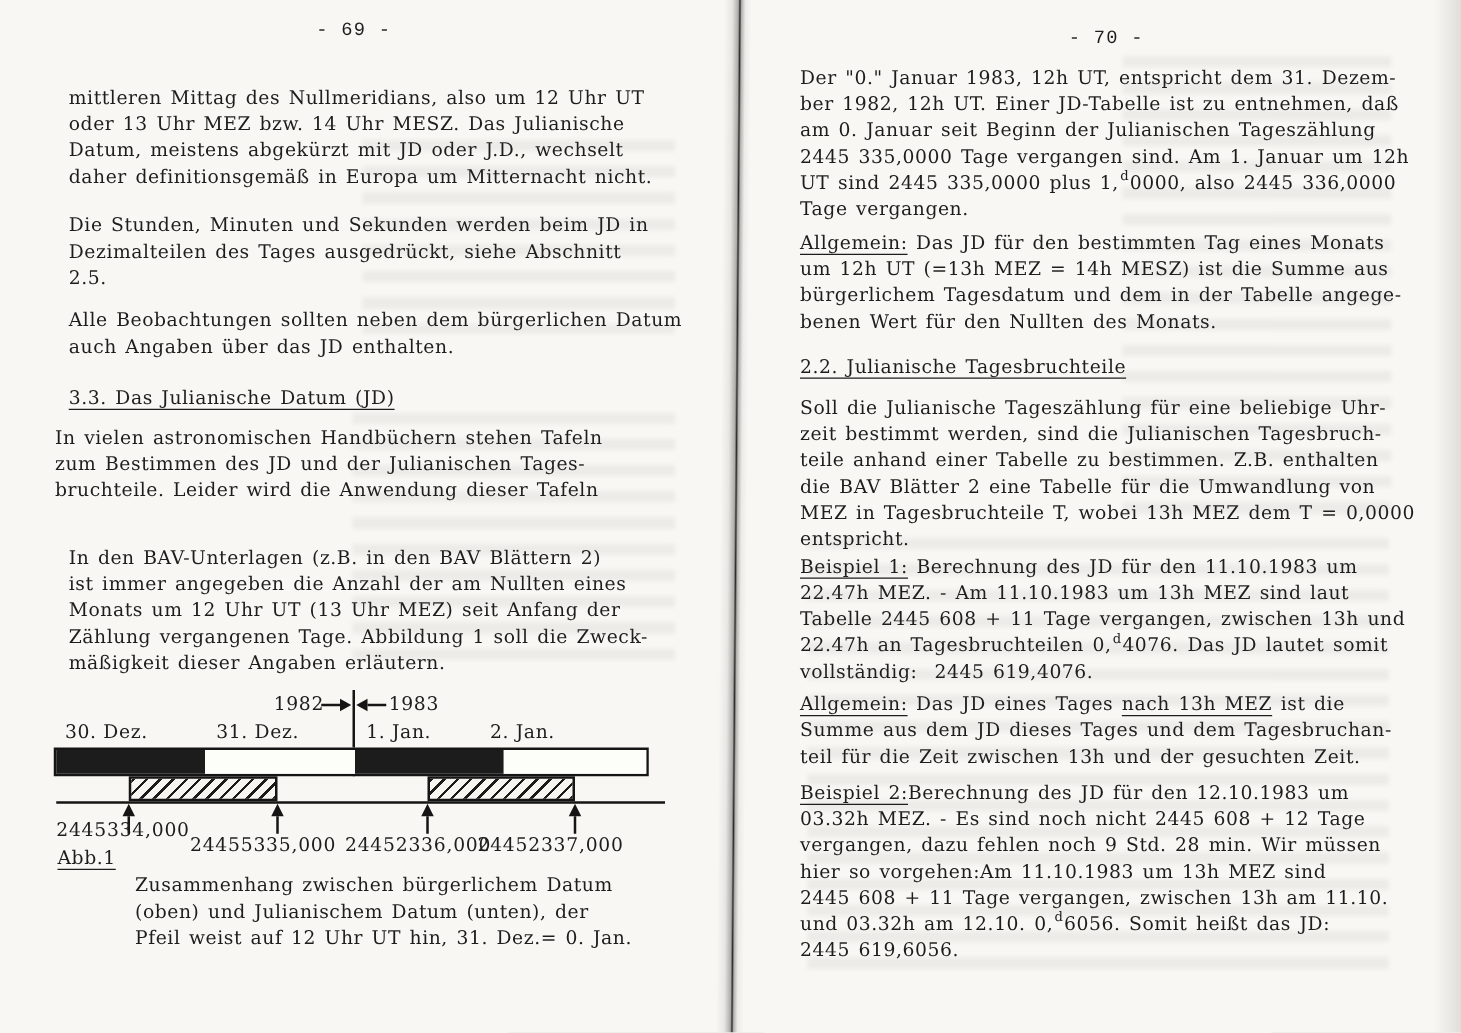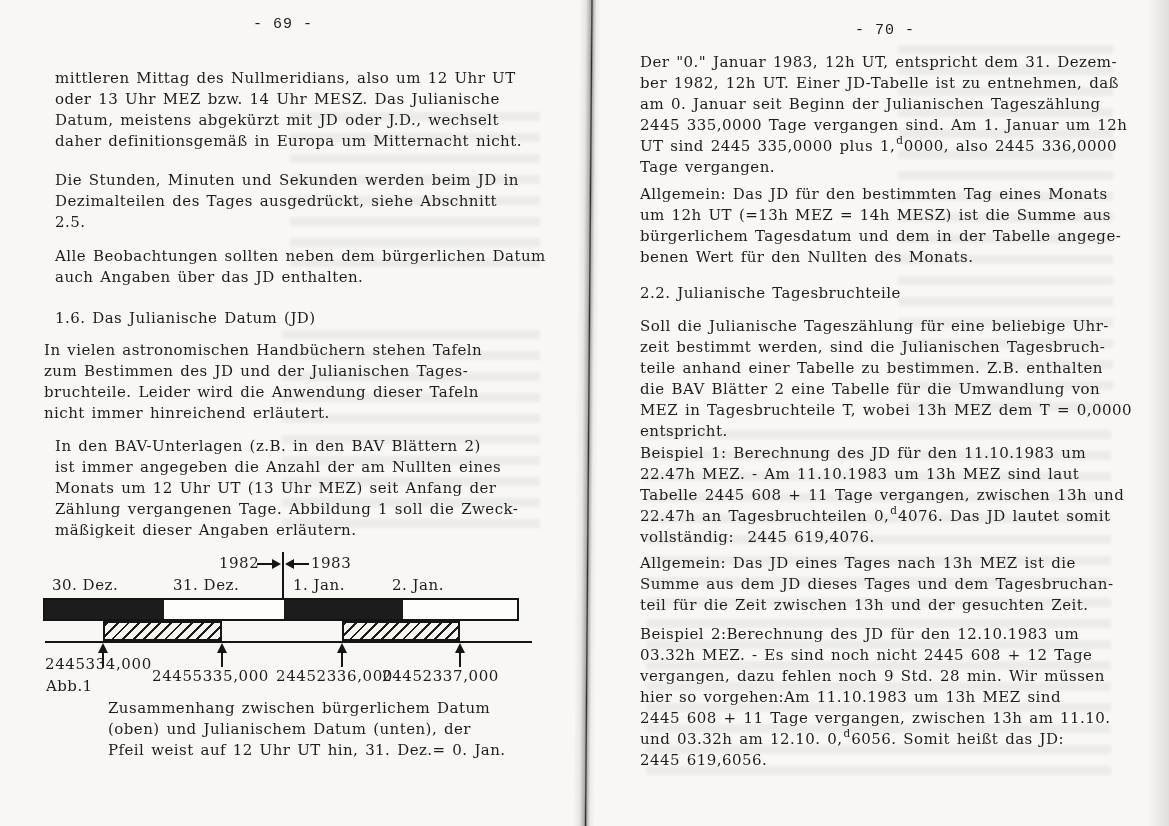--- a/index.html
+++ b/index.html
@@ -12,21 +12,21 @@
   }
   .page { position:absolute; top:0; height:826px; }
   #left-page  { left:0;   width:578px; }
   #right-page { left:598px; width:571px; }
 
   .tblock { position:absolute; }
   .tline  { white-space:pre; height:21px; line-height:21px;
             letter-spacing:0.45px; word-spacing:1.6px; }
   .pageno { position:absolute; letter-spacing:1px; line-height:18px;font-family:Liberation Mono, monospace; }
 
-  .u   { text-underline-offset:3.5px; text-decoration-thickness:1.4px; }
+  .u   { text-decoration:underline; text-underline-offset:3.5px; text-decoration-thickness:1.4px; }
   .sup { font-size:10.5px; position:relative; top:-7px; margin:0 1px; letter-spacing:0; }
 
   
   .figure { position:absolute; }
   .flabel { position:absolute; white-space:pre; letter-spacing:0.5px; line-height:18px; }
   .fnum   { position:absolute; white-space:pre; letter-spacing:0.6px; line-height:18px; }
   .vline  { position:absolute; width:2px; background:#151515; }
   .arr-r, .arr-l { position:absolute; height:2px; width:15px; background:#151515; }
   .arr-r::after {
     content:""; position:absolute; right:-9px; top:-4px; width:0; height:0;
@@ -90,27 +90,26 @@
     <div class="tblock" style="left:55px;top:170px">
         <div class="tline"><span>Die Stunden, Minuten und Sekunden werden beim JD in</span></div>
         <div class="tline"><span>Dezimalteilen des Tages ausgedrückt, siehe Abschnitt</span></div>
         <div class="tline"><span>2.5.</span></div>
       </div>
     <div class="tblock" style="left:55px;top:246px">
         <div class="tline"><span>Alle Beobachtungen sollten neben dem bürgerlichen Datum</span></div>
         <div class="tline"><span>auch Angaben über das JD enthalten.</span></div>
       </div>
     <div class="tblock" style="left:55px;top:308px">
-        <div class="tline"><span class="u">1.6. Das Julianische Datum (JD)</span></div>
+        <div class="tline"><span class="u">3.3. Das Julianische Datum (JD)</span></div>
       </div>
     <div class="tblock" style="left:44px;top:340px">
         <div class="tline"><span>In vielen astronomischen Handbüchern stehen Tafeln</span></div>
         <div class="tline"><span>zum Bestimmen des JD und der Julianischen Tages-</span></div>
         <div class="tline"><span>bruchteile. Leider wird die Anwendung dieser Tafeln</span></div>
-        <div class="tline"><span>nicht immer hinreichend erläutert.</span></div>
       </div>
     <div class="tblock" style="left:55px;top:436px">
         <div class="tline"><span>In den BAV-Unterlagen (z.B. in den BAV Blättern 2)</span></div>
         <div class="tline"><span>ist immer angegeben die Anzahl der am Nullten eines</span></div>
         <div class="tline"><span>Monats um 12 Uhr UT (13 Uhr MEZ) seit Anfang der</span></div>
         <div class="tline"><span>Zählung vergangenen Tage. Abbildung 1 soll die Zweck-</span></div>
         <div class="tline"><span>mäßigkeit dieser Angaben erläutern.</span></div>
       </div>
 
     <div class="figure" style="left:43px;top:552px;width:495px;height:140px">

